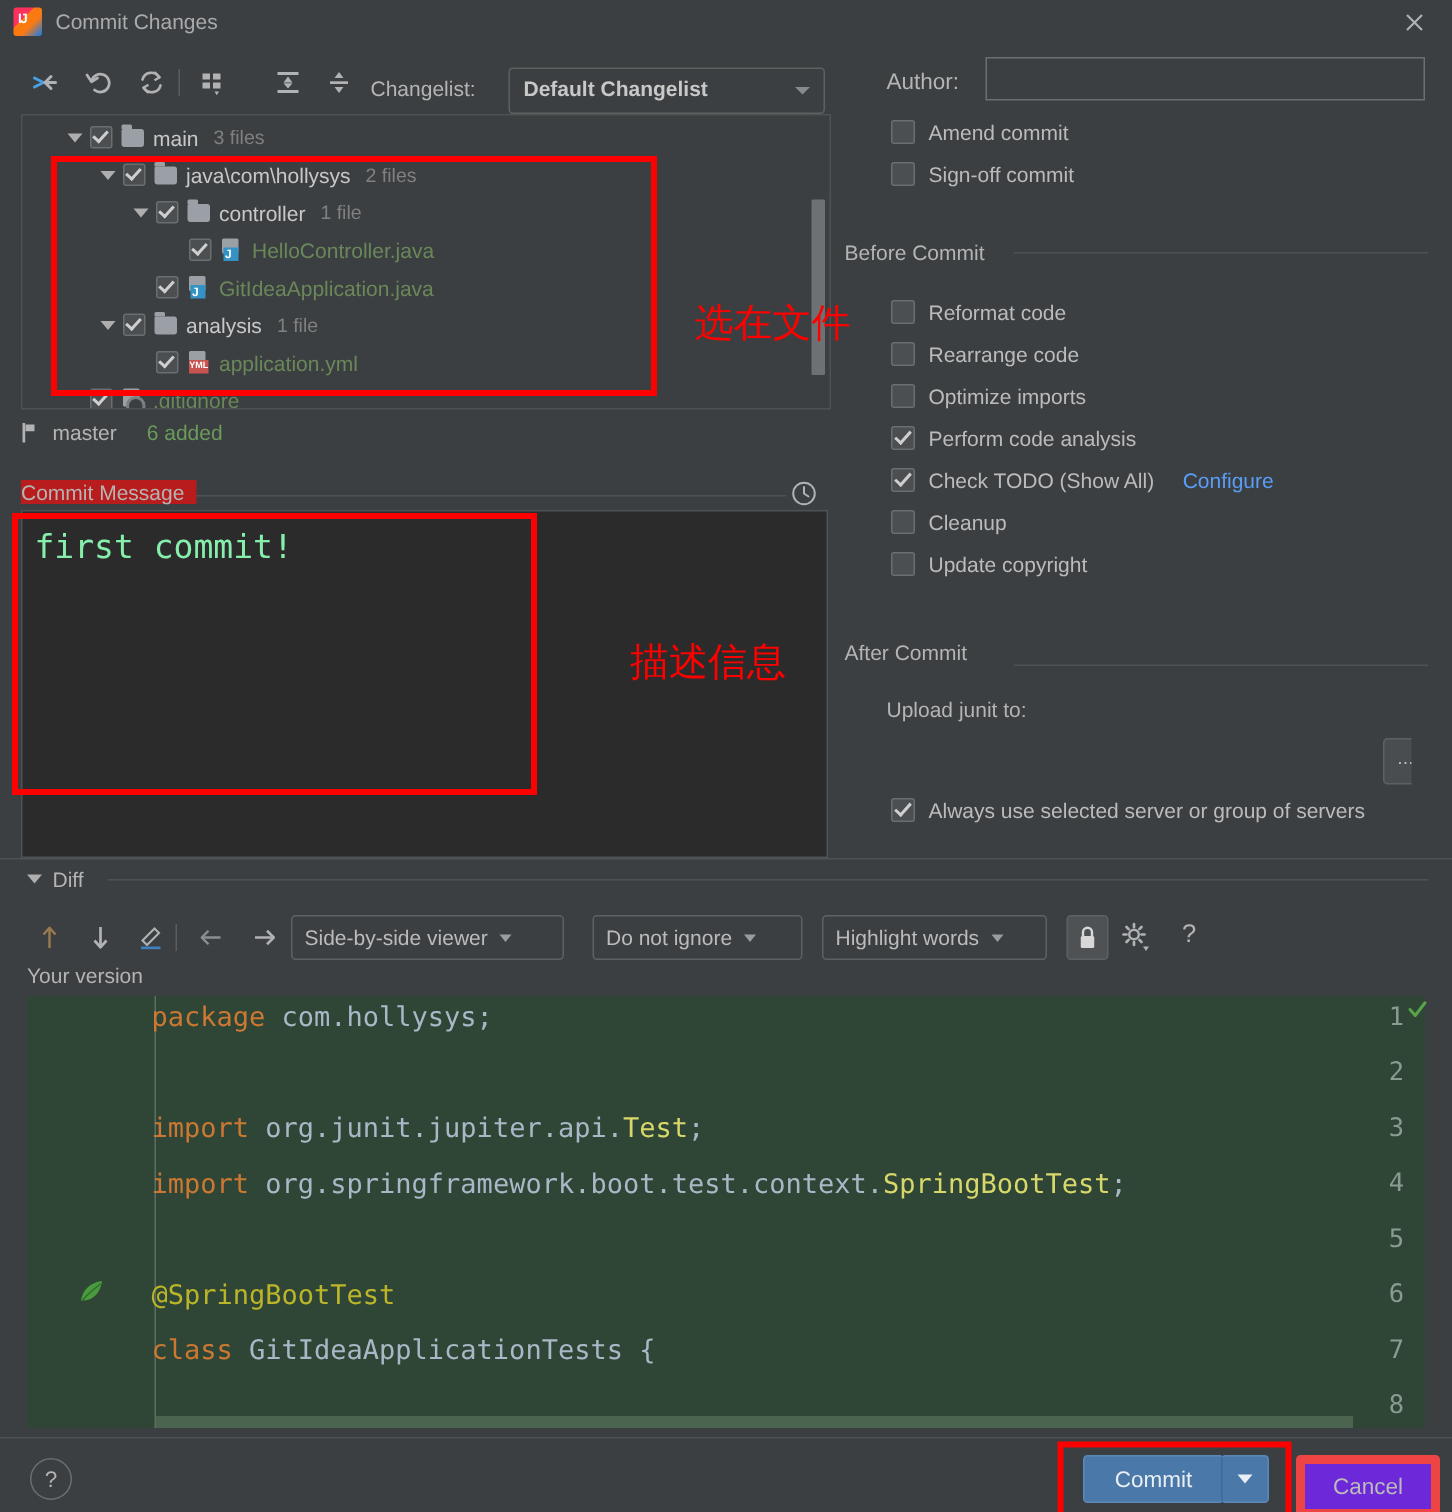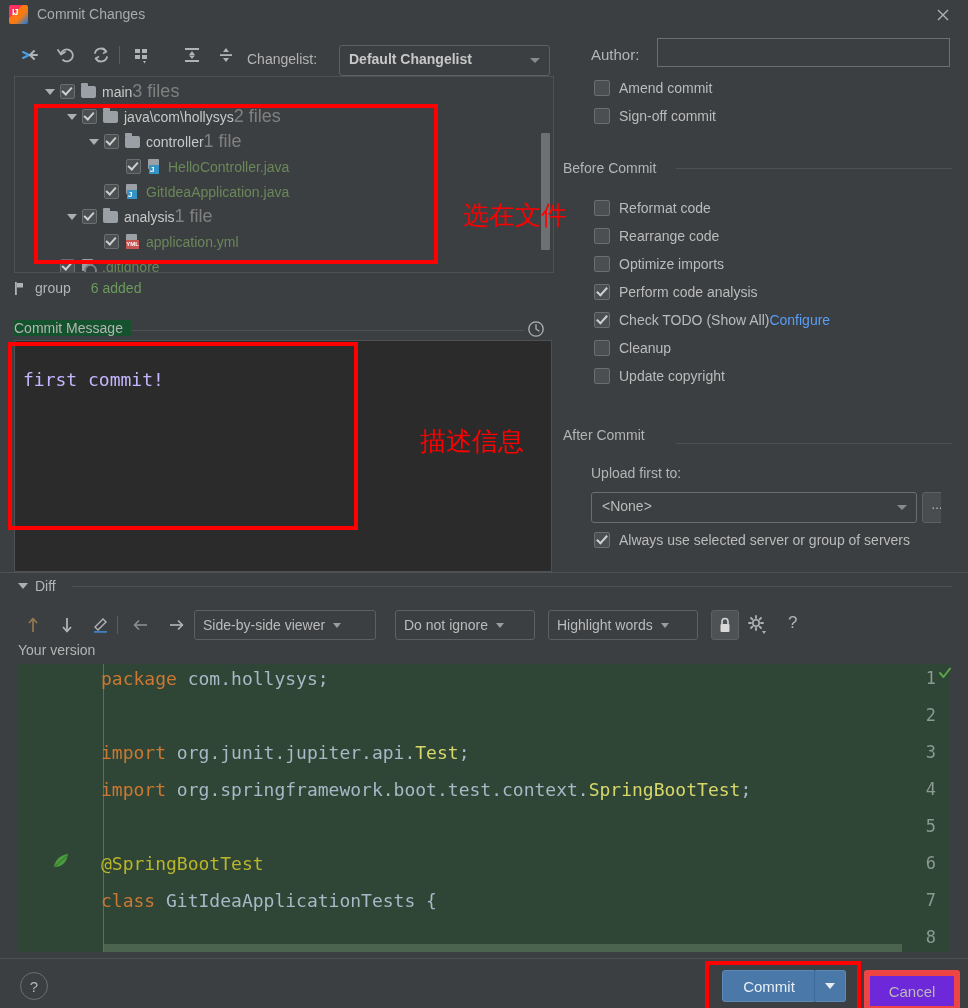--- a/index.html
+++ b/index.html
@@ -132,69 +132,69 @@
   .git-ic::before {
     content: ""; position: absolute; left: 1px; top: 0; width: 11px; height: 12px;
     background: #9aa0a6; border-radius: 1px;
   }
   .git-ic::after {
     content: ""; position: absolute; left: 3px; top: 5px; width: 9px; height: 9px;
     border: 2px solid #7b7f82; border-radius: 50%; background: #3c3f41;
   }
   .tname { color: #c8c8c8; }
   .tname-green { color: #6a8759; }
-  .tcount { color: #808080; margin-left: 0; font-size: 18px; }
+  .tcount { color: #808080; margin-left: 10px; font-size: 13px; }
 
   .tree-scroll-track {
     position: absolute; right: 1px; top: 0; width: 11px; height: 100%;
     background: #3c3f41;
   }
   .tree-scroll-thumb {
     position: absolute; right: 2px; top: 56px; width: 9px; height: 117px;
     background: #6e7174; border-radius: 1px;
   }
 
   
   .branch-bar { position: absolute; left: 14px; top: 278px; height: 20px; display: flex; align-items: center; }
   .branch-ic { width: 13px; height: 15px; margin-right: 8px; position: relative; }
   .branch-name { font-size: 14px; color: #b4b4b4; }
   .branch-added { font-size: 14px; color: #6a9b5c; margin-left: 20px; }
 
   
-  .cm-label { position: absolute; left: 14px; top: 320px; font-size: 14px; color: #b4b4b4; background:#14532d; padding-right:8px; z-index:2;}
+  .cm-label { position: absolute; left: 14px; top: 320px; font-size: 14px; color: #b4b4b4; background:#b91c1c; padding-right:8px; z-index:2;}
   .cm-rule { position: absolute; left: 14px; top: 330px; width: 510px; height: 1px; background: #4f5254; z-index:1;}
   .cm-clock { position: absolute; left: 527px; top: 320px; width: 18px; height: 18px; }
   .cm-box {
     position: absolute; left: 14px; top: 340px; width: 536px; height: 230px;
     background: #2b2b2b; border: 1px solid #4f5254;
   }
   .cm-text {
-    position: absolute; left: 8px; top: 28px;
-    font-family: "DejaVu Sans Mono", monospace; font-size: 18px; color: #c4b5fd;
+    position: absolute; left: 8px; top: 12px;
+    font-family: "DejaVu Sans Mono", monospace; font-size: 22px; color: #86efac;
     white-space: pre;
   }
 
   
   .author-label { position: absolute; left: 591px; top: 46px; font-size: 15px; color: #b4b4b4; }
   .author-input {
     position: absolute; left: 657px; top: 38px; width: 291px; height: 27px;
     background: #3c3f41; border: 1px solid #6c6f71;
   }
   .rchk { position: absolute; display: flex; font-size: 14px; }
   .rchk .cbox2 {
     width: 14px; height: 14px; border: 1px solid #6b6e70; background: #4b4f51;
     border-radius: 2px; margin-right: 9px; position: relative; flex: none;
   }
   .rchk .cbox2.on::after {
     content: ""; position: absolute; left: 4px; top: 0px;
     width: 4px; height: 9px; border: solid #cfcfcf;
     border-width: 0 2px 2px 0; transform: rotate(42deg);
   }
   .rchk .lab { color: #bbbbbb; }
-  .link { color: #589df6; margin-left: 0; }
+  .link { color: #589df6; margin-left: 19px; }
 
   .sec-title { position: absolute; font-size: 14px; color: #b4b4b4; background:#3c3f41; padding-right:8px; z-index:2;}
   .sec-rule { position: absolute; height: 1px; background: #4f5254; z-index:1;}
 
   .upload-label { position: absolute; left: 591px; top: 465px; font-size: 14px; color: #b4b4b4; }
   .upload-combo {
     position: absolute; left: 591px; top: 492px; width: 324px; height: 29px;
     border: 1px solid #6c6f71; border-radius: 3px; background: #3c3f41;
   }
   .upload-combo .val { position: absolute; left: 10px; top: 5px; font-size: 14px; color: #bbbbbb; }
@@ -425,21 +425,21 @@
     </div>
   </div>
 
   <div class="branch-bar">
     <div class="branch-ic">
       <svg width="13" height="15" viewBox="0 0 13 15">
         <rect x="1" y="1" width="1.8" height="13" fill="#b0b2b4"></rect>
         <rect x="3" y="2" width="6" height="4.5" fill="#b0b2b4"></rect>
       </svg>
     </div>
-    <span class="branch-name">group</span>
+    <span class="branch-name">master</span>
     <span class="branch-added">6 added</span>
   </div>
 
   <div class="cm-rule"></div>
   <div class="cm-label">Commit Message</div>
   <div class="cm-clock">
     <svg width="18" height="18" viewBox="0 0 18 18">
       <circle cx="9" cy="9" r="7.2" stroke="#b0b2b4" stroke-width="1.3" fill="none"></circle>
       <path d="M9 4.6 L9 9 L12 11" stroke="#b0b2b4" stroke-width="1.3" fill="none" stroke-linecap="round"></path>
     </svg>
@@ -491,25 +491,21 @@
       </div>
       <div class="rchk" style="left: 594px; top: 368px;">
         <span class="cbox2"></span>
         <span class="lab">Update copyright</span>
       </div>
     </div>
 
   <div class="sec-rule" style="left:676px; top:443px; width:276px;"></div>
   <div class="sec-title" style="left:563px; top:427px;">After Commit</div>
 
-  <div class="upload-label">Upload first to:</div>
-  <div class="upload-combo">
-    <div class="val">&lt;None&gt;</div>
-    <div class="combo-arrow"></div>
-  </div>
+  <div class="upload-label">Upload junit to:</div>
   <div class="dots-btn">...</div>
 
   <div class="rchk" style="left:594px; top:532px;">
     <span class="cbox2 on"></span>
     <span class="lab">Always use selected server or group of servers</span>
   </div>
 
   <div class="right-scroll-track">
     
   </div>

